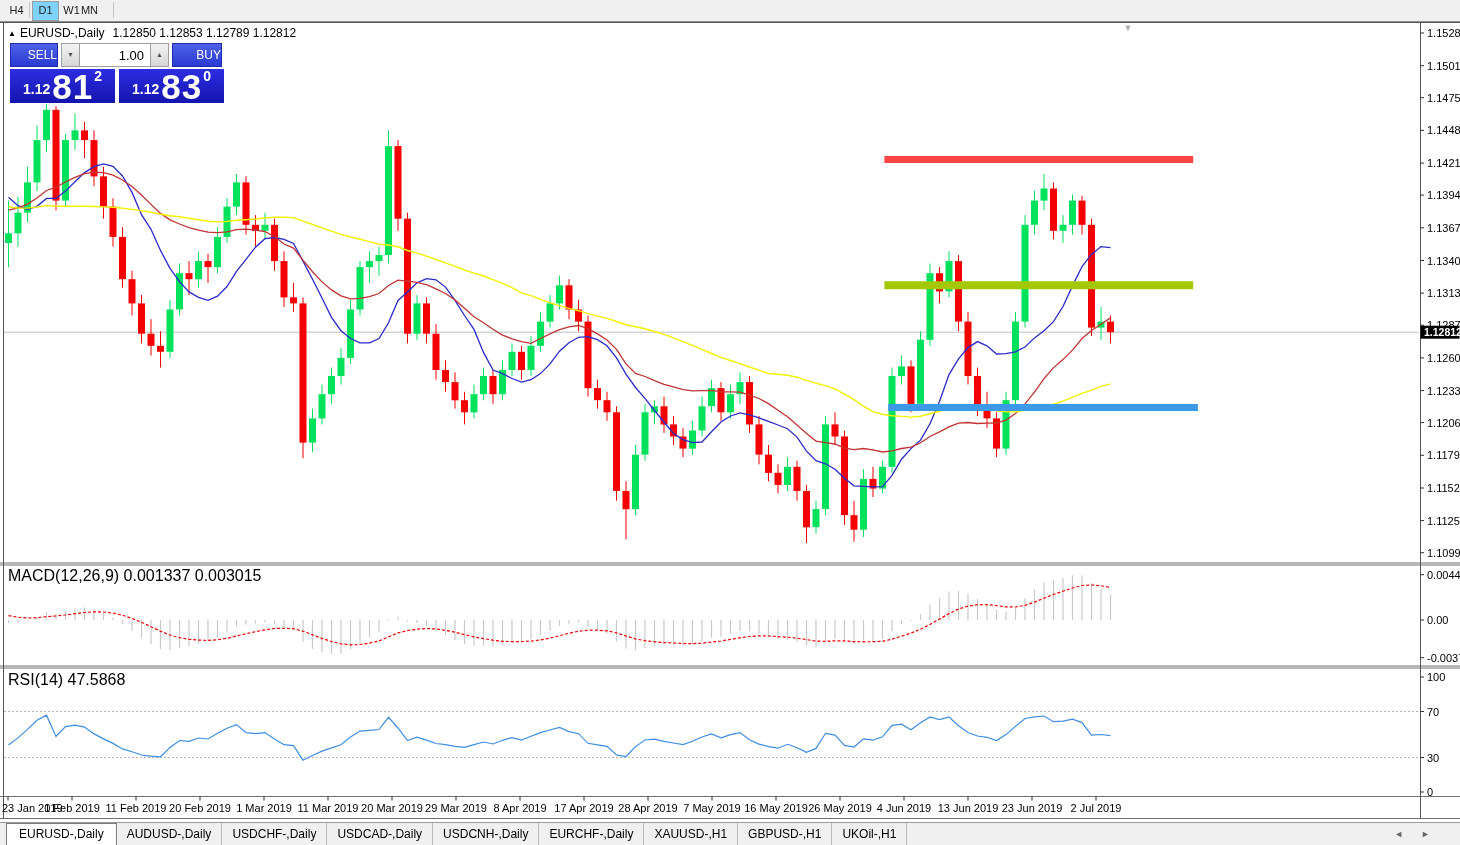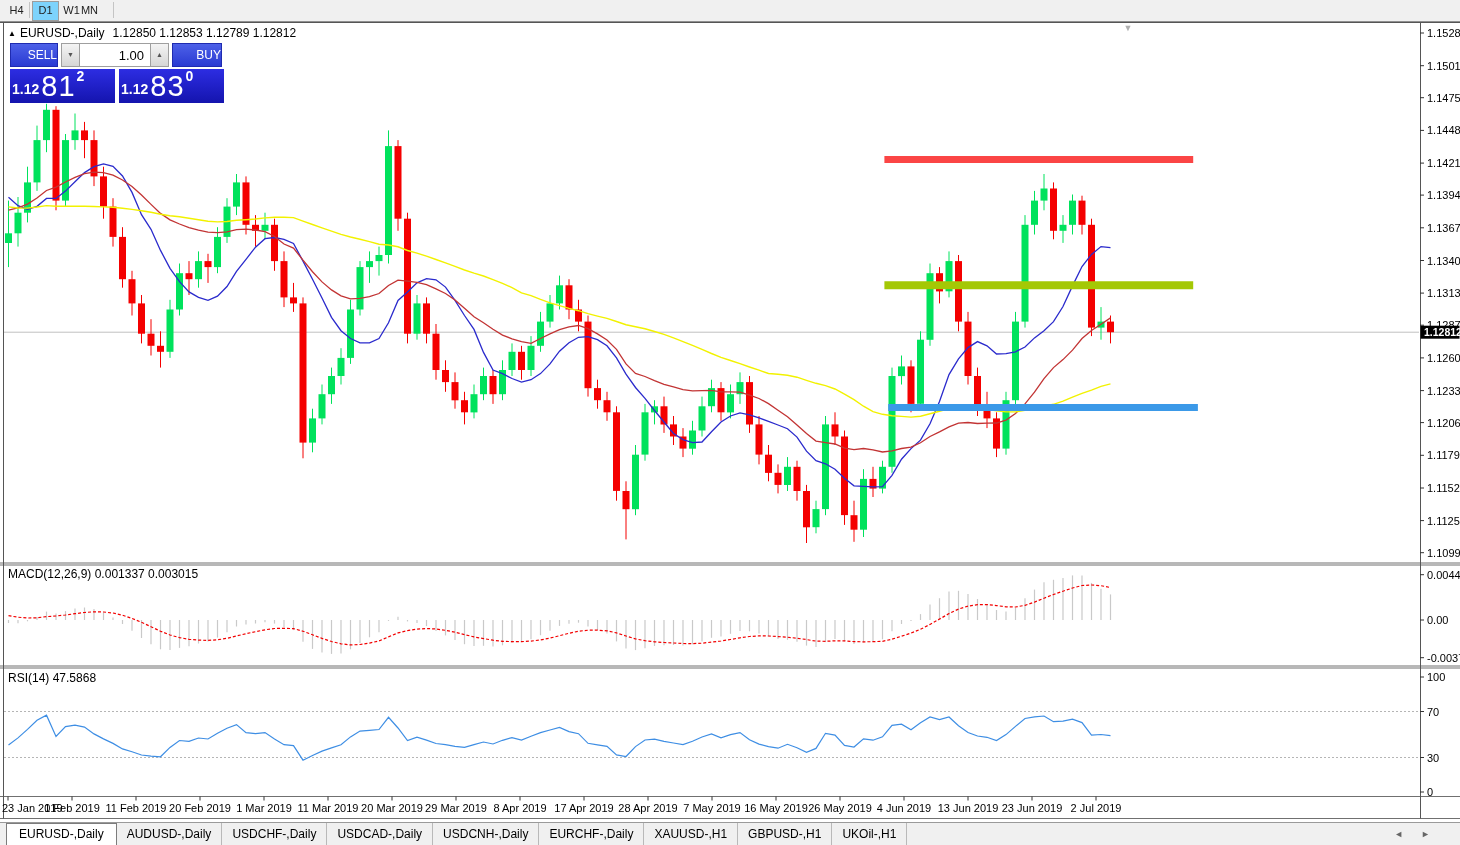--- a/index.html
+++ b/index.html
@@ -22,27 +22,27 @@
     line-height:22px;border:1px solid #1f2bb0;box-sizing:border-box}
   #sell-btn{width:48px}
   #buy-btn{width:50px}
   .spin{width:19px;background:linear-gradient(#f4f4f4,#d6d6d6);border:1px solid #9f9f9f;box-sizing:border-box;
     text-align:center;color:#555;font-size:7px;line-height:22px}
   #vol-input{width:70px;border:1px solid #9f9f9f;border-left:none;border-right:none;box-sizing:border-box;
     font-size:13px;text-align:right;padding:0 6px 0 12px;font-family:"Liberation Sans",sans-serif;outline:none}
   .tw-gap{width:3px}
   .tw-row2{display:flex;margin-top:2px;height:34px}
   .price-panel{flex:1;background:linear-gradient(#2d2de2,#1414ae);color:#fff;display:flex;
-    align-items:flex-end;justify-content:flex-start;padding:1px 2px 2px;box-sizing:border-box;cursor:default}
+    align-items:flex-end;justify-content:center;padding:1px 2px 2px;box-sizing:border-box;cursor:default}
   #sell-panel{margin-right:4px}
   .pp-small{font-size:14px;font-weight:700;margin:0 2px 4px 0}
-  .pp-big{font-size:29px;font-weight:400;line-height:29px;letter-spacing:1px}
+  .pp-big{font-size:35px;font-weight:700;line-height:29px;letter-spacing:1px}
   .pp-sup{font-size:14px;font-weight:700;margin:0 0 17px 1px}
   
-  .ind-label{position:absolute;left:8px;font-size:12px;color:#000;white-space:nowrap}
+  .ind-label{position:absolute;left:8px;font-size:16px;color:#000;white-space:nowrap}
   #macd-label{top:567px}
   #rsi-label{top:671px}
   
   #chart-svg{position:absolute;left:0;top:0}
   
   #tabbar{position:absolute;left:0;top:822px;width:1460px;height:23px;background:#f0f0f0;
     border-top:1px solid #9a9a9a;display:flex;align-items:flex-start}
   .tab{font-size:12px;color:#000000;padding:4px 10px 0 10px;height:19px;border-right:1px solid #b9b9b9;cursor:default;white-space:nowrap}
   .tab.active{background:#fff;border:1px solid #7c7c7c;border-bottom:none;color:#000;
     padding:3px 12px 0 12px;margin-left:6px;height:20px}

